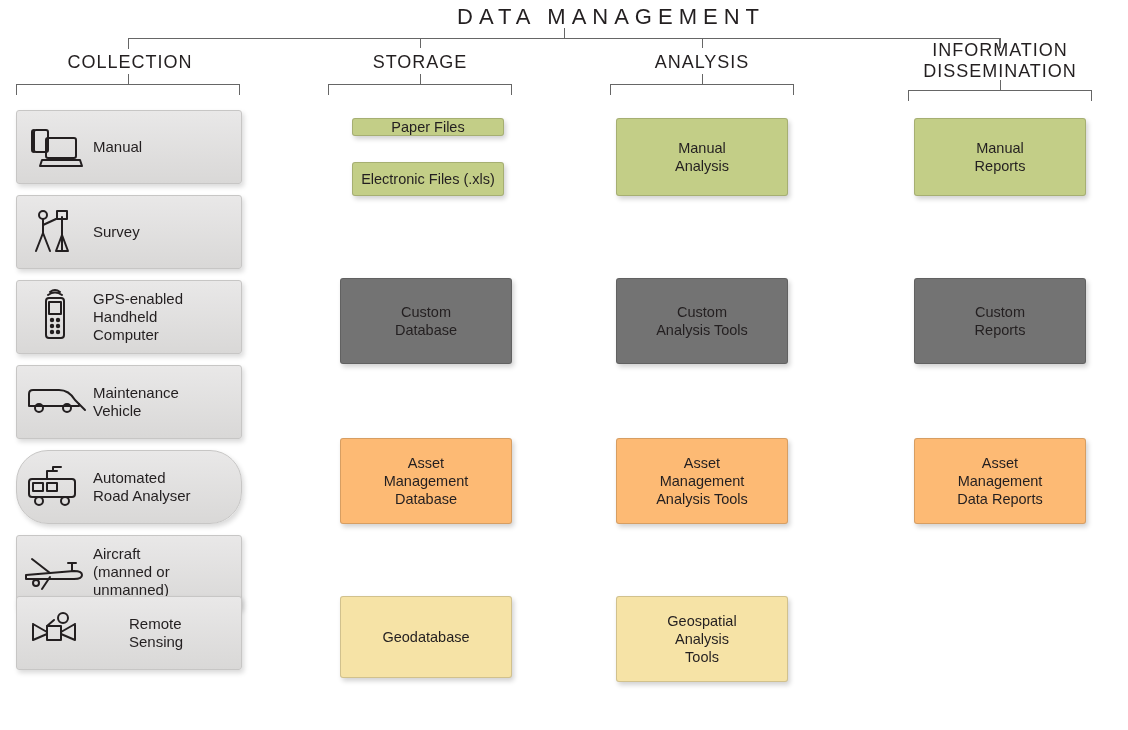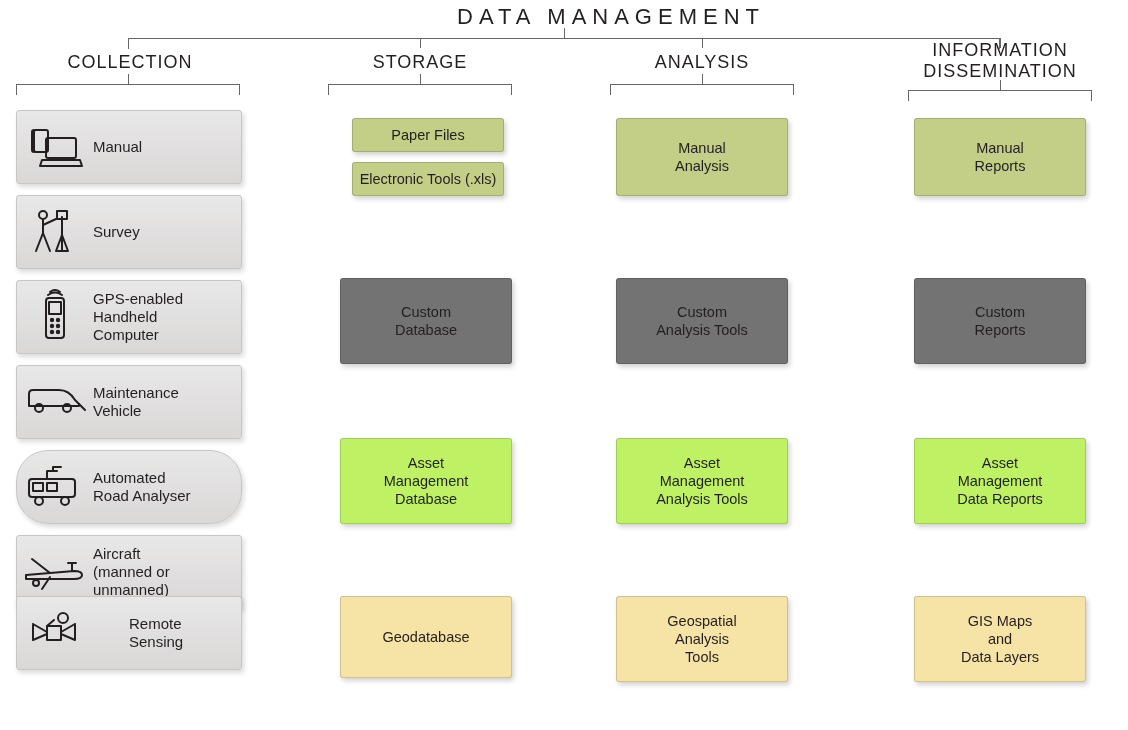--- a/index.html
+++ b/index.html
@@ -18,21 +18,21 @@
     border:1px solid #c7c6c5;border-radius:3px;box-shadow:2px 3px 5px rgba(0,0,0,0.15);
     display:flex;align-items:center;}
   .coll-icon{width:76px;display:flex;align-items:center;justify-content:center;}
   .coll-icon svg{stroke:#231f20;fill:none;stroke-width:2;stroke-linecap:round;stroke-linejoin:round;}
   .coll-label{font-size:15px;line-height:1.2;}
   
   .card{position:absolute;width:172px;border-radius:3px;border:1px solid rgba(0,0,0,0.15);box-shadow:2px 3px 5px rgba(0,0,0,0.18);
     display:flex;align-items:center;justify-content:center;text-align:center;font-size:14.5px;line-height:1.25;padding:0 6px;box-sizing:border-box;}
   .green{background:#c3ce87;}
   .red{background:#737373;}
-  .blue{background:#bef264;}
+  .blue{background:#fdba74;}
   .tan{background:#f6e3a6;}
 </style>
 </head>
 <body>
 <div id="stage">
 
 <div class="title-main" style="top:4px;padding-left:47px;">DATA  MANAGEMENT</div>
 
 <div class="stemdown" style="left:564px;top:28px;height:10px;"></div>
 <div class="bracket" style="left:128px;top:38px;width:872px;"></div>
@@ -137,29 +137,28 @@
           <rect x="24" y="18" width="14" height="14"></rect>
           <path d="M10 16 L24 24 M10 32 L24 26 M10 16 L10 32"></path>
           <path d="M38 24 L52 16 M38 26 L52 32 M52 16 L52 32"></path>
           <circle cx="40" cy="10" r="5"></circle>
           <path d="M31 12 L24 18"></path>
         </svg>
   </div>
   <div class="coll-label">Remote<br>Sensing</div>
 </div>
 
-<div class="card green" style="left:352px;top:118px;height:34px;width:152px;">Paper Files</div>
-<div class="card green" style="left:352px;top:162px;height:34px;width:152px;">Electronic Tools (.xls)</div>
+<div class="card green" style="left:352px;top:118px;height:18px;width:152px;">Paper Files</div>
+<div class="card green" style="left:352px;top:162px;height:34px;width:152px;">Electronic Files (.xls)</div>
 <div class="card red" style="left:340px;top:278px;height:86px;">Custom<br>Database</div>
 <div class="card blue" style="left:340px;top:438px;height:86px;">Asset<br>Management<br>Database</div>
 <div class="card tan" style="left:340px;top:596px;height:82px;">Geodatabase</div>
 
 <div class="card green" style="left:616px;top:118px;height:78px;">Manual<br>Analysis</div>
 <div class="card red" style="left:616px;top:278px;height:86px;">Custom<br>Analysis Tools</div>
 <div class="card blue" style="left:616px;top:438px;height:86px;">Asset<br>Management<br>Analysis Tools</div>
 <div class="card tan" style="left:616px;top:596px;height:86px;">Geospatial<br>Analysis<br>Tools</div>
 
 <div class="card green" style="left:914px;top:118px;height:78px;">Manual<br>Reports</div>
 <div class="card red" style="left:914px;top:278px;height:86px;">Custom<br>Reports</div>
 <div class="card blue" style="left:914px;top:438px;height:86px;">Asset<br>Management<br>Data Reports</div>
-<div class="card tan" style="left:914px;top:596px;height:86px;">GIS Maps<br>and<br>Data Layers</div>
 
 </div>
 
 </body></html>

